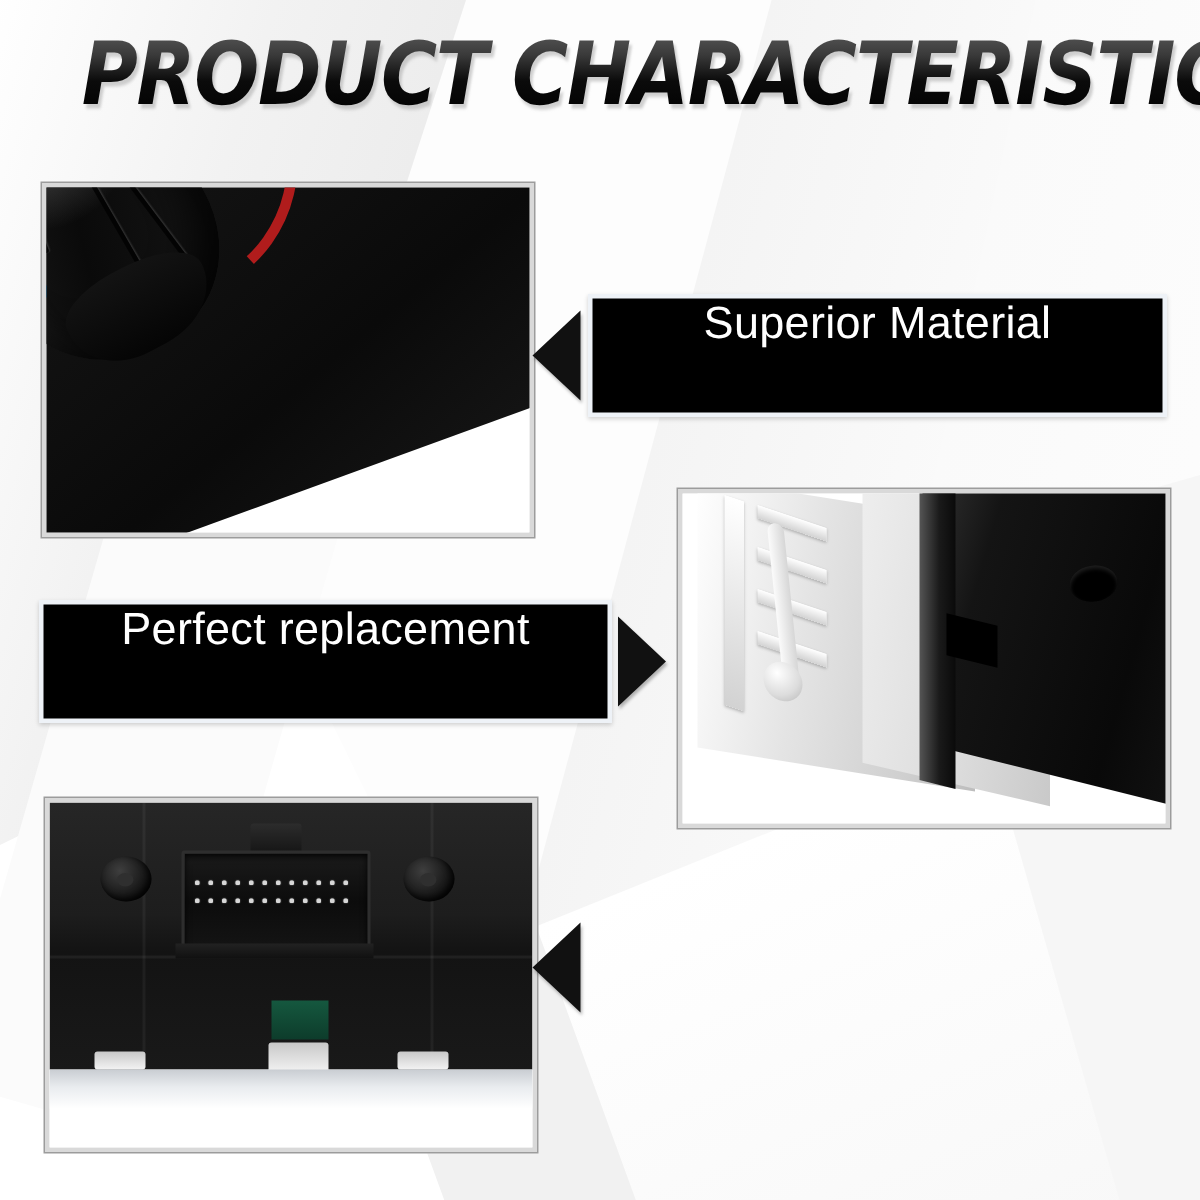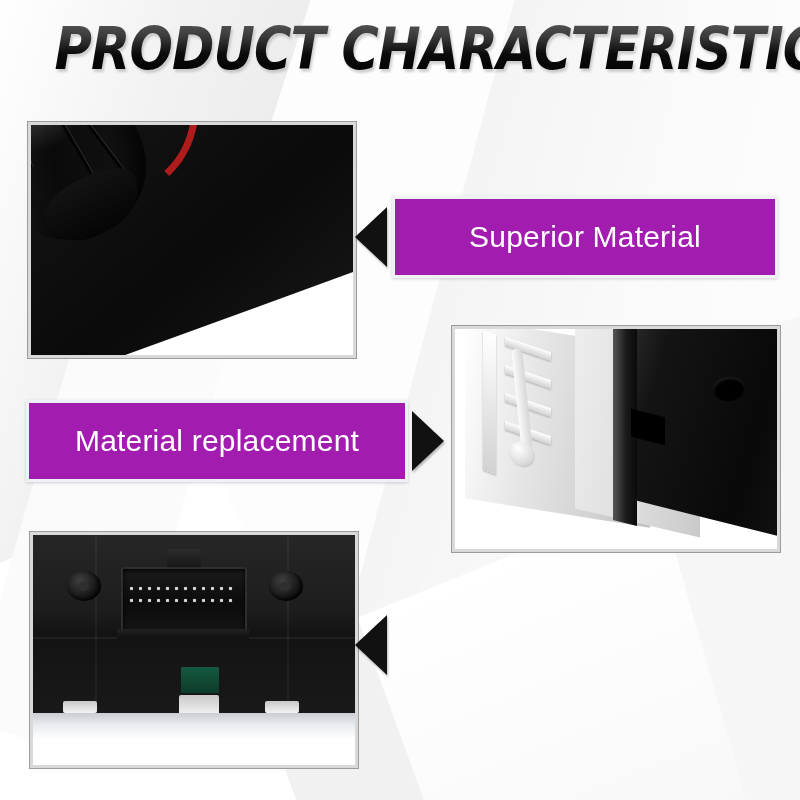--- a/index.html
+++ b/index.html
@@ -347,22 +347,22 @@
   .rear-strip {
     position: absolute;
     left: 0; right: 0; top: 178px; height: 26px;
     background: linear-gradient(180deg, #c9cdd2 0%, #e9ecef 45%, #ffffff 100%);
   }
 
   
   .banner {
     position: absolute;
     display: flex;
-    align-items: center;
-    background: #a21caf;
+    align-items: flex-start;
+    background: #000000;
     border: 3px solid #eef2f7;
     box-sizing: border-box;
     z-index: 6;
     box-shadow: 0 1px 3px rgba(0,0,0,0.18);
   }
   .banner-text {
     color: #ffffff;
     font-size: 30px;
     font-weight: normal;
     letter-spacing: 0.2px;
@@ -502,17 +502,17 @@
 
   <div class="arrow left" id="arrow-superior"></div>
   <div class="arrow right" id="arrow-replacement"></div>
   <div class="arrow left" id="arrow-longterm"></div>
 
   <div class="banner" id="banner-superior">
     <span class="banner-text">Superior Material</span>
   </div>
 
   <div class="banner" id="banner-replacement">
-    <span class="banner-text">Material replacement</span>
+    <span class="banner-text">Perfect replacement</span>
   </div>
 
 
 </div>
 
 </body></html>

